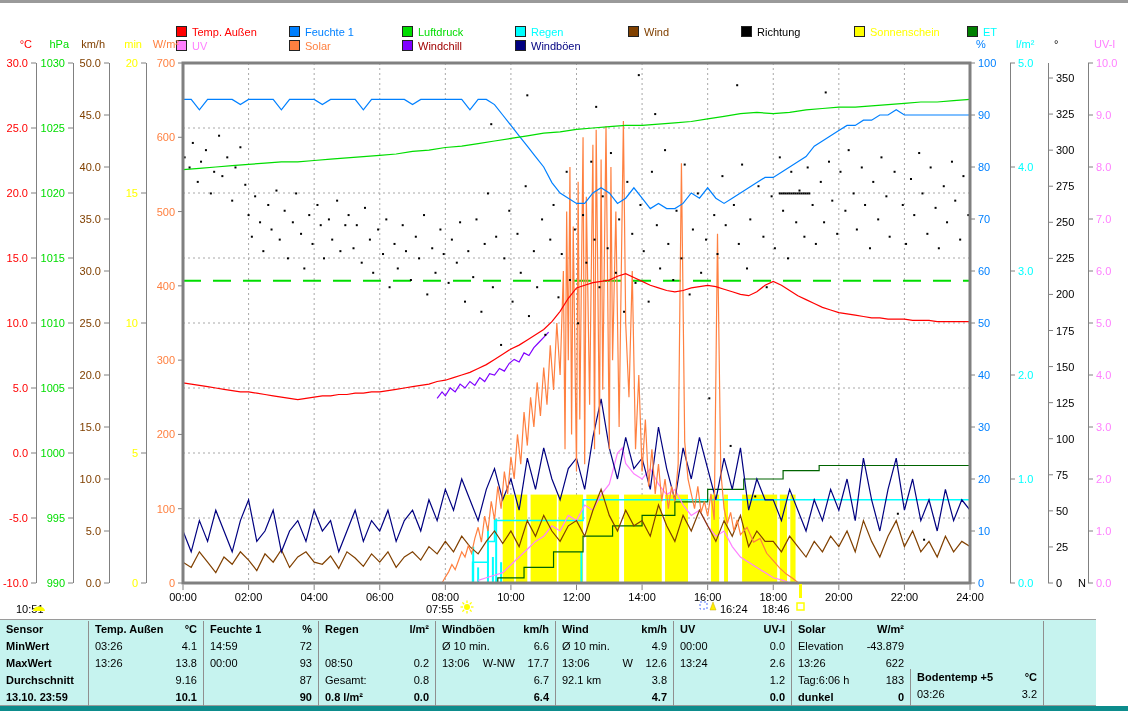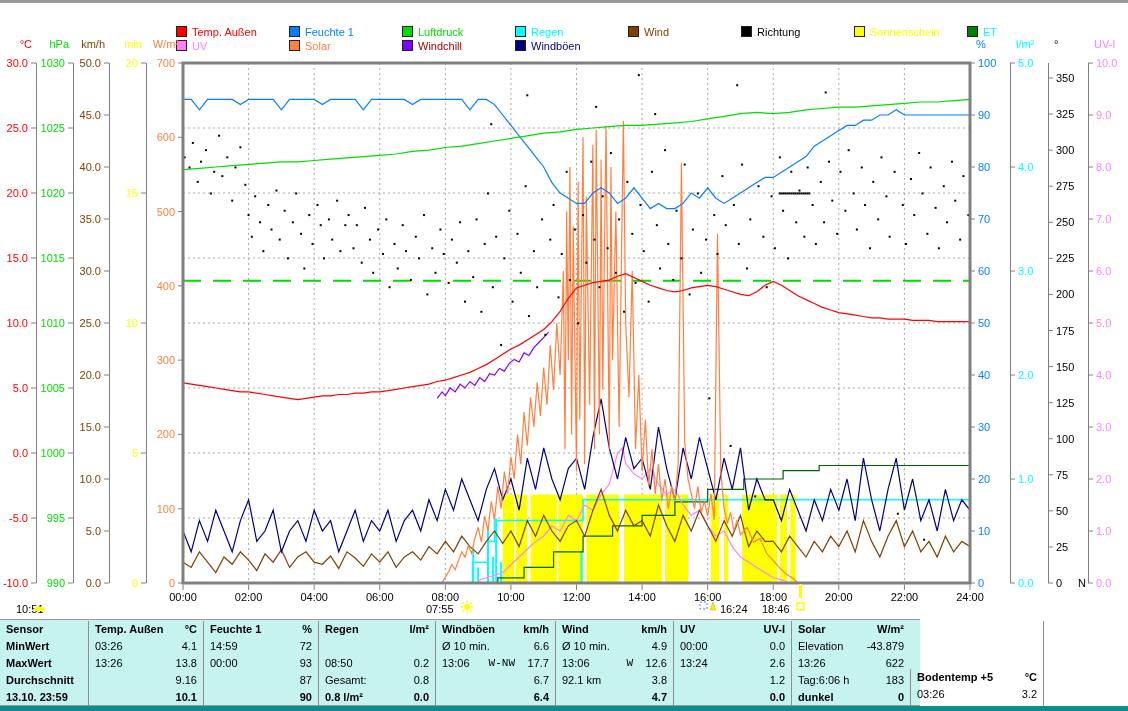--- a/index.html
+++ b/index.html
@@ -7,28 +7,28 @@
           font-family:"Liberation Sans",sans-serif;overflow:hidden;}
   .topstrip{position:absolute;top:0;left:0;width:100%;height:3px;background:#9a9a9a;}
   .title{position:absolute;top:6px;left:0;width:100%;text-align:center;
          font-size:14px;color:#000;}
   #legend{position:absolute;top:25px;left:176px;line-height:14px;}
   .lrow{height:14px;white-space:nowrap;}
   .litem{display:inline-block;width:113px;font-size:11px;vertical-align:top;}
   .lsq{display:inline-block;width:9px;height:9px;border:1px solid #222;
        vertical-align:-1px;margin-right:5px;}
   #chart{position:absolute;top:0;left:0;}
-  #stats{position:absolute;top:619px;left:0;width:920px;height:87px;
+  #stats{position:absolute;top:619px;left:0;width:1096px;height:87px;
          background:#c6f3ef;border-top:1px solid #9a9a9a;border-bottom:1px solid #9a9a9a;
          box-sizing:border-box;font-size:11px;color:#000;}
   .tcol{position:absolute;top:0;height:85px;box-sizing:border-box;border-left:1px solid #8f8f8f;}
   .tcol:first-child{border-left:none;}
   .tcell{height:17px;line-height:17px;display:flex;white-space:nowrap;overflow:hidden;}
   .tl{padding-left:6px;}
-  .tm{margin-left:auto;font-family:Liberation Mono, monospace;}
+  .tm{margin-left:auto;}
   .tr{margin-left:auto;padding-right:6px;text-align:right;}
   .tm + .tr{margin-left:0;min-width:34px;}
   .b{font-weight:bold;}
   .bottomstrip{position:absolute;top:706px;left:0;width:100%;height:5px;background:#0d8c8c;}
 </style>
 </head>
 <body>
 
 <div class="screen">
   <div class="topstrip"></div>

